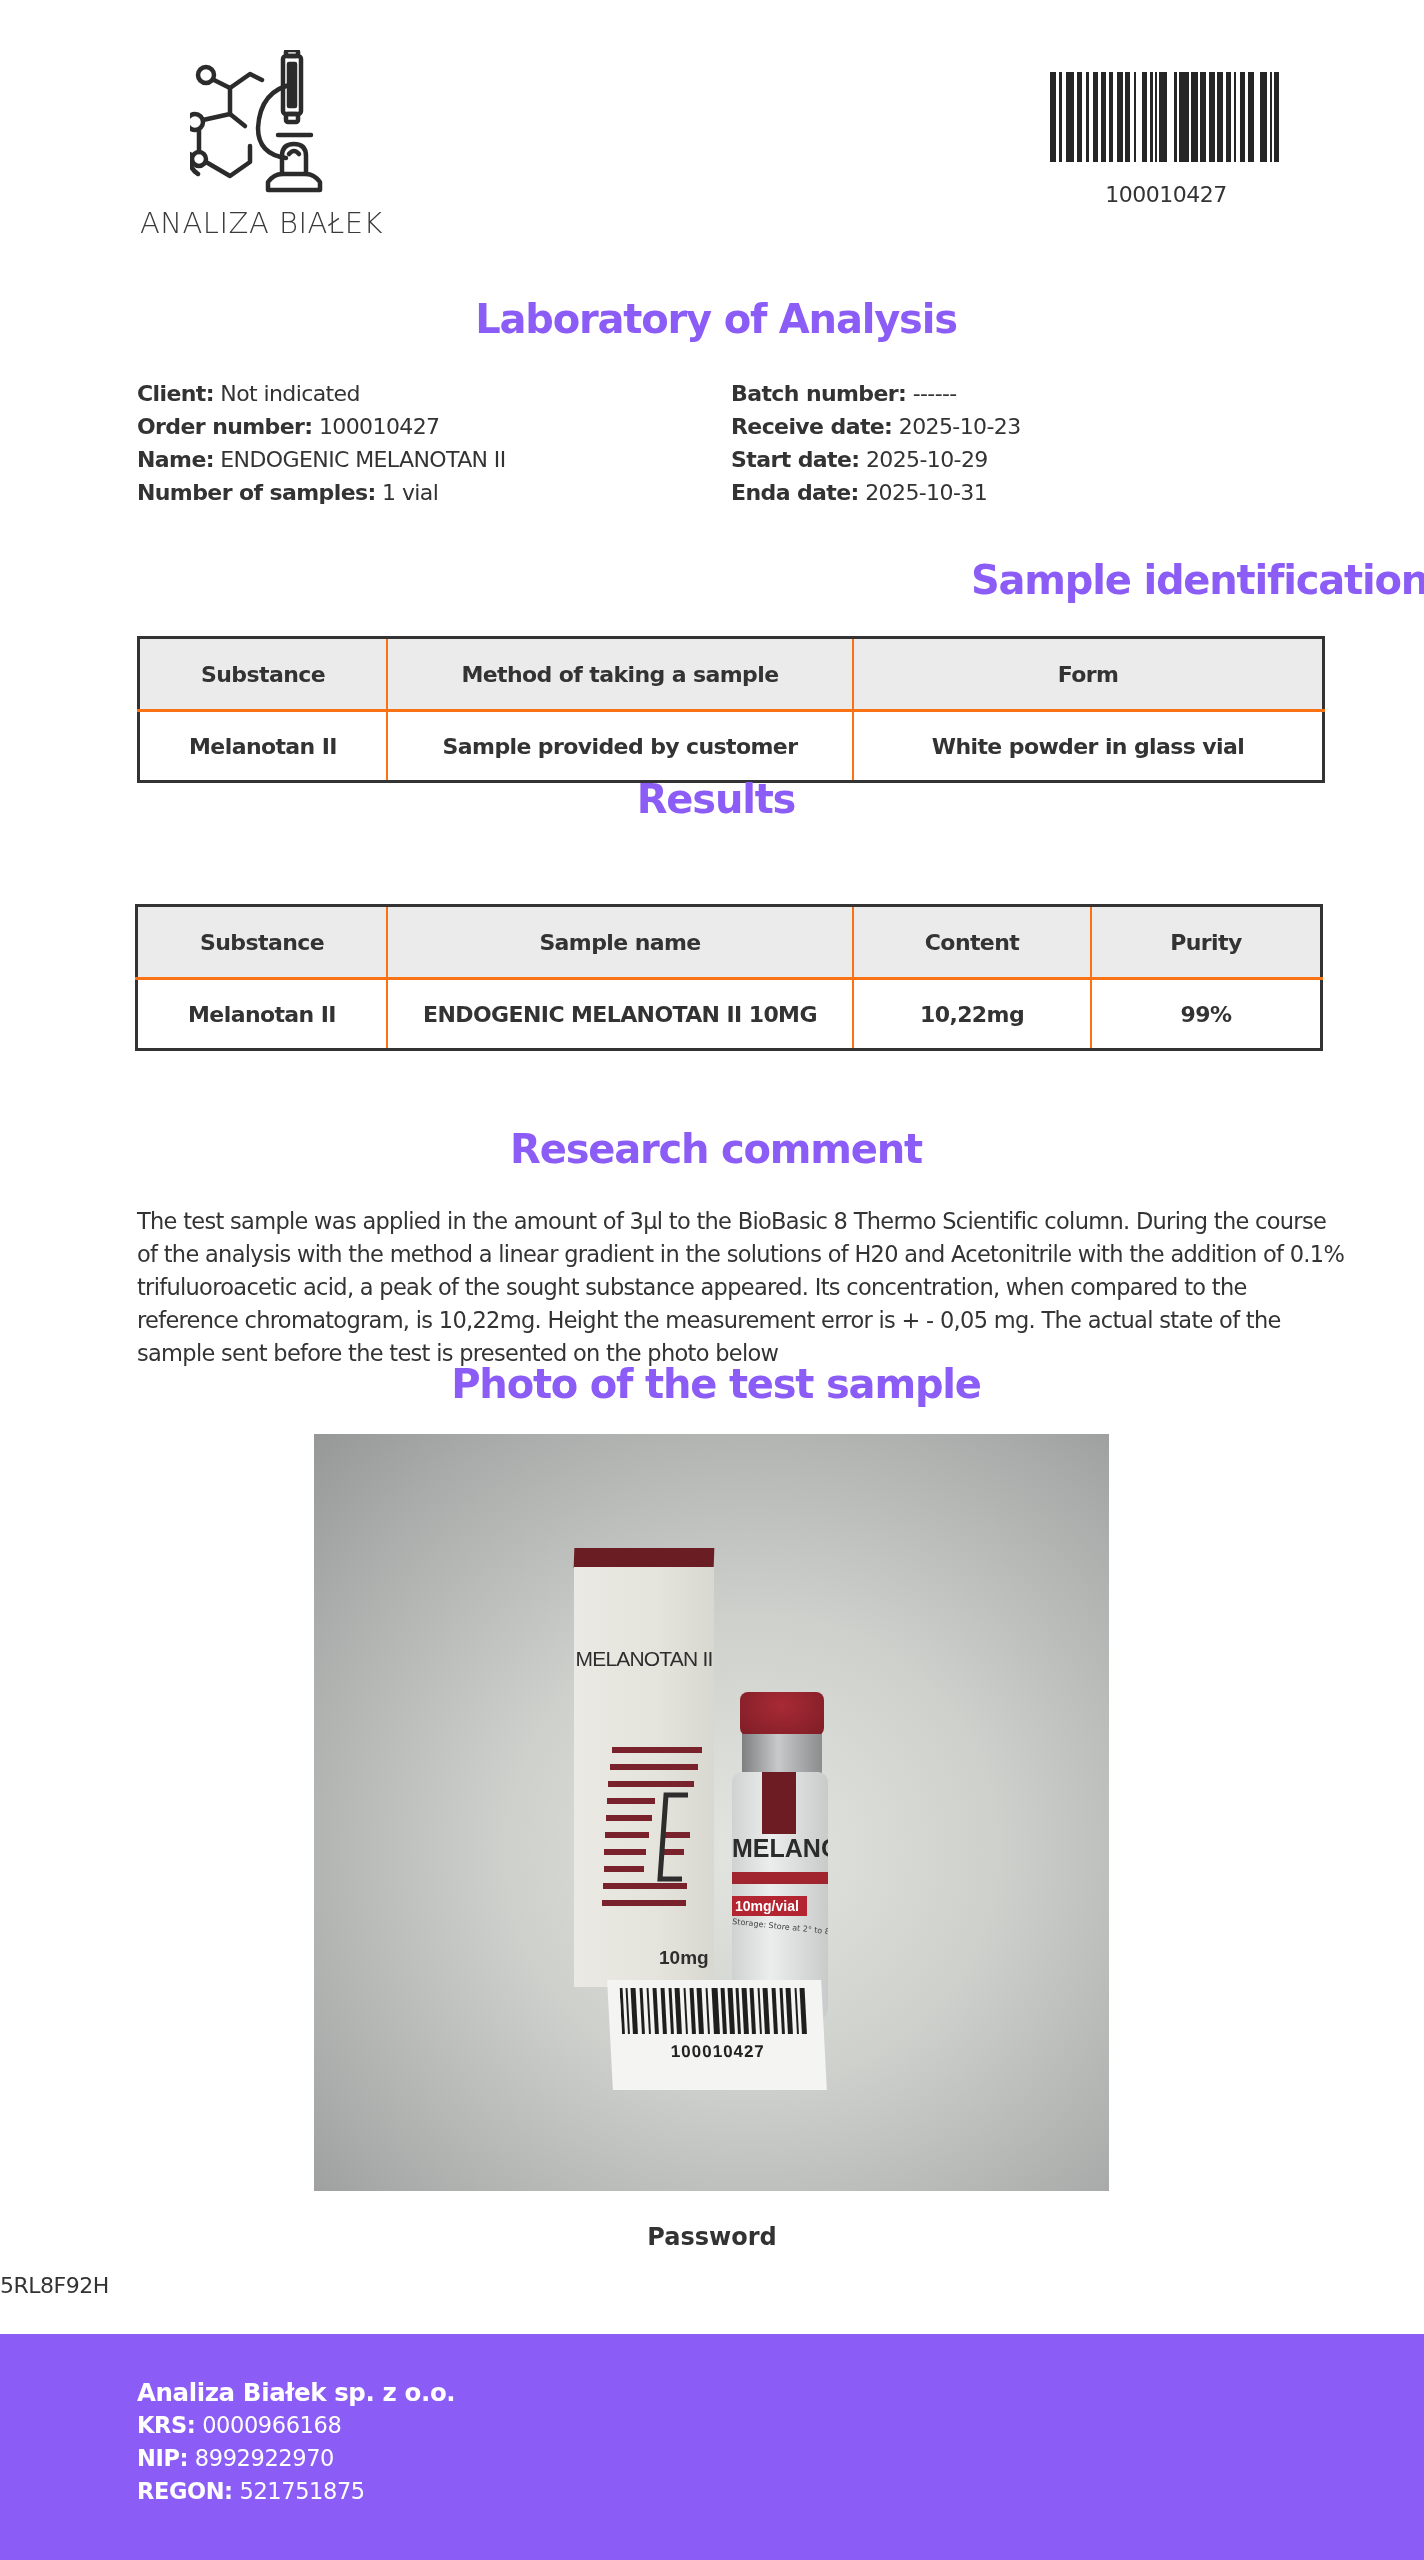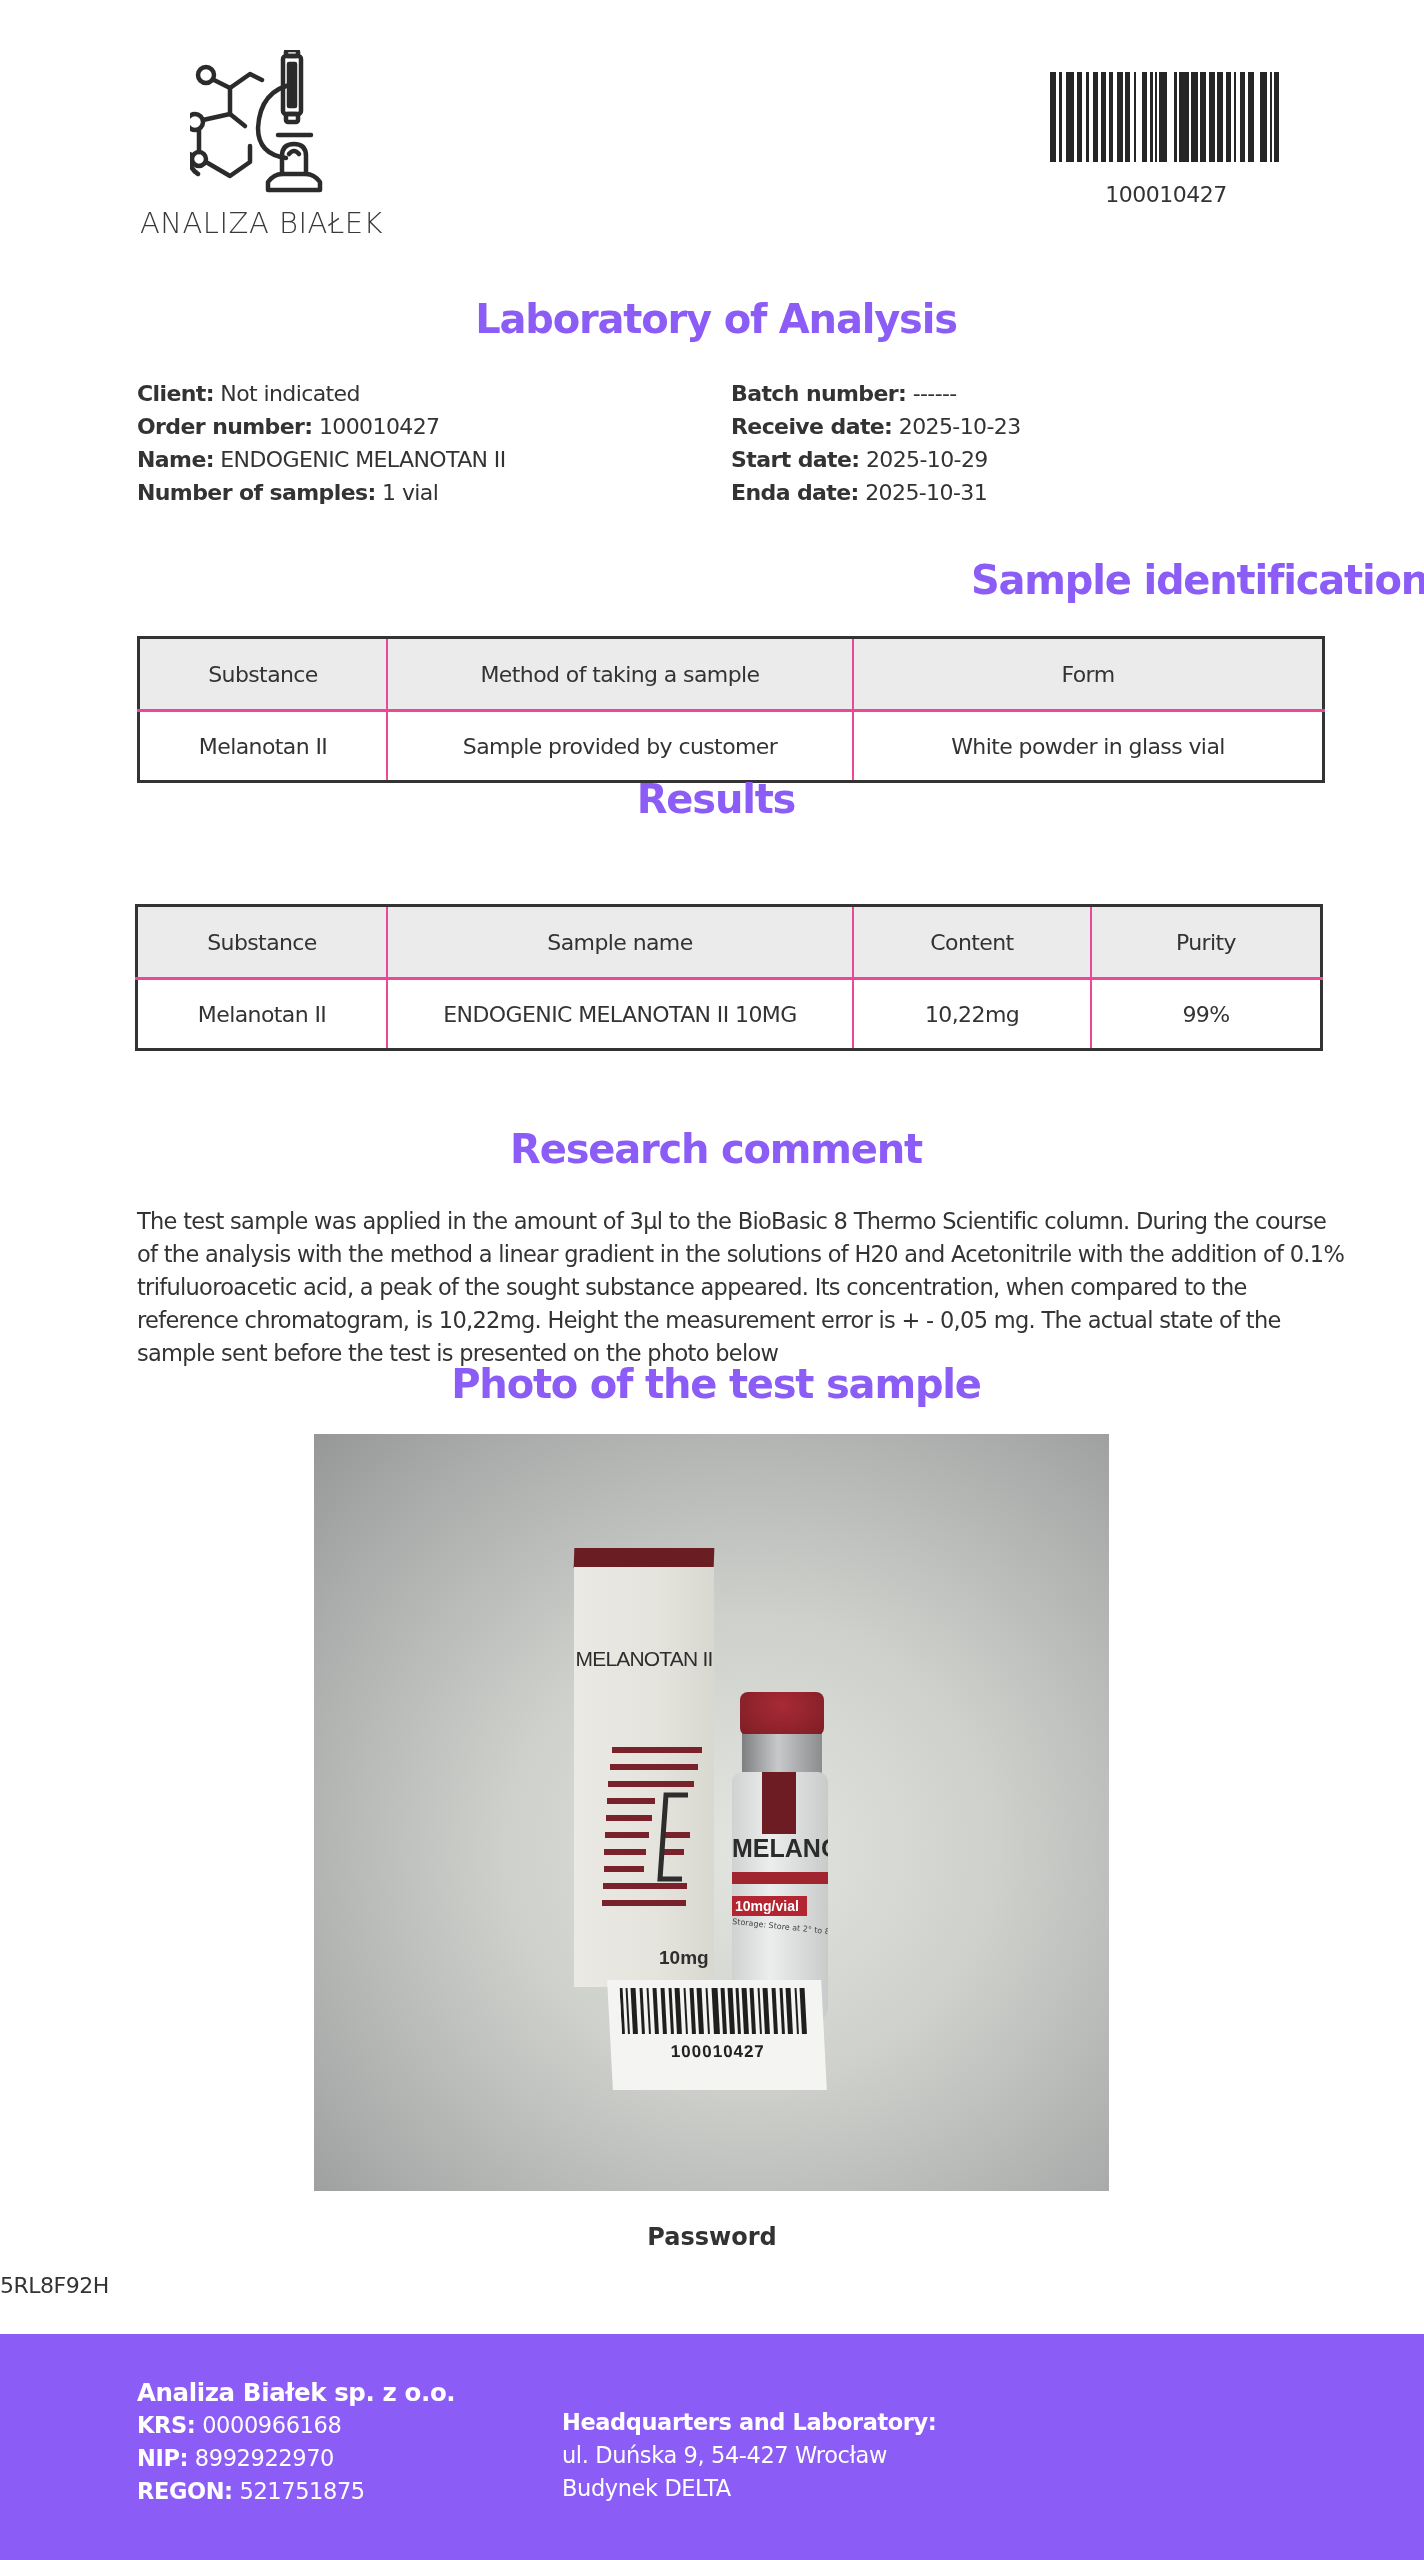--- a/index.html
+++ b/index.html
@@ -22,21 +22,21 @@
   h2 { margin: 4px; position: absolute; left: 0; width: 1424px; text-align: center;
        font-family: "DejaVu Sans", sans-serif; font-weight: bold; color: #8b5cf6; font-size: 40px;
        letter-spacing: -1.2px; }
 
   .info-col { position: absolute; font-size: 22px; line-height: 33px; letter-spacing: -0.6px; }
   .info-col .lbl { font-weight: bold; }
   .info-row { white-space: nowrap; }
 
   table.grid { position: absolute; border-collapse: collapse; font-size: 22px; color: #333;
                letter-spacing: -0.6px; }
-  table.grid td, table.grid th { border: 2px solid #ec4899; text-align: center; font-weight: normal; padding: 0; margin-left: 35px; }
+  table.grid td, table.grid th { border: 2px solid #f97316; text-align: center; font-weight: bold; padding: 0; margin-left: 35px; }
   table.grid th { background: #ebebeb; height: 70px; border-bottom-width: 3px; }
   table.grid td { height: 68px; }
   table.grid { border: 3px solid #333; }
 
   #comment-text { left: 137px; top: 1205px; width: 1210px; font-size: 22.5px; line-height: 33px;
                   letter-spacing: -0.7px; color: #333; }
 
   #photo { left: 314px; top: 1434px; width: 795px; height: 757px;
            background: radial-gradient(ellipse at 55% 55%, #e3e5e1 0%, #cdd0cb 40%, #a9acaa 80%, #969897 100%);
            overflow: hidden; }
@@ -241,18 +241,13 @@
 <div id="password-label" class="abs">Password</div>
 <div id="password-value" class="abs">5RL8F92H</div>
 
 <div id="footer" class="abs">
   <div class="fcol" style="left:137px; top:42px;">
     <div class="b" style="font-size:24.5px;">Analiza Białek sp. z o.o.</div>
     <div><span class="b">KRS:</span> <span>0000966168</span></div>
     <div><span class="b">NIP:</span> <span>8992922970</span></div>
     <div><span class="b">REGON:</span> <span>521751875</span></div>
   </div>
-  <div class="fcol" style="left:562px; top:72px;">
-    <div class="b">Headquarters and Laboratory:</div>
-    <div>ul. Duńska 9, 54-427 Wrocław</div>
-    <div>Budynek DELTA</div>
-  </div>
 </div>
 
 </body></html>

